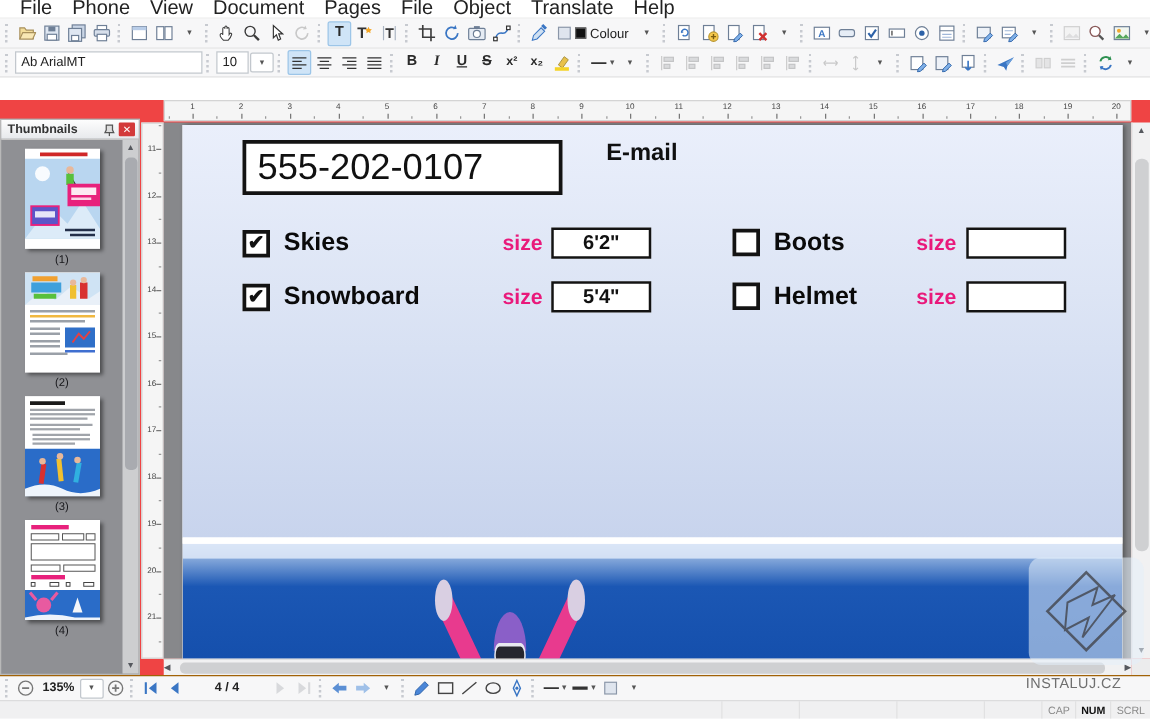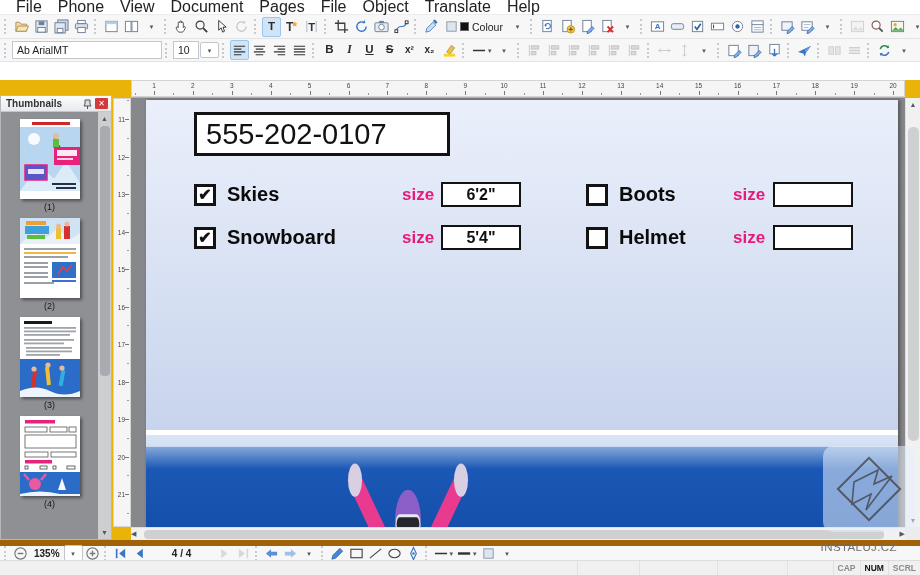--- a/index.html
+++ b/index.html
@@ -37,21 +37,21 @@
   .glyph.s { text-decoration:line-through; }
   .glyph.sup, .glyph.sub { font-size:10px; }
   .caret { font-size:7px; color:#555; line-height:1; }
   .tb-label { font-size:10.5px; color:#222; padding:0 2px; }
   .swatch { width:9px; height:9px; background:#111; border:1px solid #666; }
   .tb-field { height:18px; border:1px solid #c2c7cd; background:#fff; display:flex; align-items:center;
               padding:0 4px; font-size:10.5px; color:#222; flex:none; }
   .bb-text { font-size:10px; color:#222; font-weight:bold; padding:0 4px; }
   .bb-page { width:66px; text-align:center; }
   
-  .main { position:absolute; top:80px; left:0; right:0; bottom:35px; background:#eab308; }
+  .main { position:absolute; top:80px; left:0; right:0; bottom:35px; background:#ef4444; }
   
   .panel { position:absolute; left:0; top:15px; width:112px; bottom:0; display:flex; flex-direction:column;
            border:1px solid #b8b8b8; background:#8f9094; }
   .panel-head { height:16px; background:linear-gradient(#fdfdfd,#e7e9ec); display:flex; align-items:center;
                 padding:0 3px 0 5px; font-size:10px; color:#333; border-bottom:1px solid #c6c6c6; gap:3px; }
   .panel-title { flex:1; font-weight:bold; }
   .panel-close { width:13px; height:11px; background:#d33a3a; color:#fff; font-size:8px; display:flex;
                  align-items:center; justify-content:center; border-radius:1px; }
   .thumb-area { flex:1; display:flex; overflow:hidden; }
   .thumb-list { flex:1; display:flex; flex-direction:column; align-items:center; padding-top:7px; gap:3px; overflow:hidden; }
@@ -83,21 +83,21 @@
   .fblock2 { width:380px; }
   .f-label { font-size:19px; font-weight:800; color:#101010; margin-bottom:7px; }
   .f-box { height:44px; border:3px solid #131313; background:#fff; display:flex; align-items:center;
            padding-left:9px; font-size:29px; color:#111; }
   .f-box.phone { width:256px; }
   .f-box.email { width:365px; font-size:28px; }
   .heading { margin-top:35px; font-size:45px; font-weight:800; color:#e9197b; letter-spacing:-.5px; }
   .rental { margin-top:25px; display:flex; flex-direction:column; gap:16px; }
   .r-row { display:flex; align-items:center; height:27px; }
   .c1 { width:208px; display:flex; align-items:center; }
-  .c2 { width:147px; display:flex; align-items:flex-end; }
+  .c2 { width:147px; display:flex; align-items:flex-start; }
   .cbox { width:22px; height:22px; border:3px solid #131313; background:#fff; display:flex; align-items:center;
           justify-content:center; font-size:16px; font-weight:bold; color:#111; line-height:1; flex:none; }
   .r-label { font-size:20px; font-weight:800; color:#0a0a0a; margin-left:11px; }
   .size-l { width:39px; font-size:17px; font-weight:800; color:#e9197b; }
   .size-l.w2 { width:40px; }
   .size-box { width:80px; height:25px; border:2.5px solid #131313; background:#fff; display:flex; align-items:center;
               justify-content:center; font-size:16px; font-weight:bold; color:#111; }
   .rspacer { width:65px; }
   .gap-strip { height:5px; background:#fff; }
   .photo { position:relative; height:285px; overflow:hidden; }
@@ -108,26 +108,26 @@
   .sc-arrow { font-size:7px; color:#55585e; height:13px; display:flex; align-items:center; flex:none; }
   .vs-track { flex:1; width:100%; position:relative; }
   .vs-thumb { position:absolute; left:2px; width:11px; top:4%; height:78%; background:#cfd0d2; border-radius:5px; }
   .hscroll { position:absolute; left:131px; right:15px; bottom:0; height:13px; background:#f1f1f2; border-top:1px solid #dedede;
              display:flex; align-items:center; }
   .hs-track { flex:1; height:100%; position:relative; }
   .hs-thumb { position:absolute; top:2px; height:9px; left:1%; width:97%; background:#cfd0d2; border-radius:4px; }
   .corner { position:absolute; right:0; bottom:0; width:15px; height:13px; background:#ececed; }
   
   .bottombar { position:absolute; left:0; bottom:15px; right:0; height:20px; background:#f7f7f8;
-               border-top:6px solid #a16207; display:flex; align-items:center; padding-left:2px; }
+               border-top:1px solid #a16207; display:flex; align-items:center; padding-left:2px; }
   .statusbar { position:absolute; left:0; bottom:0; right:0; height:15px; background:#f0f0f1;
                border-top:1px solid #dcdcdd; display:flex; align-items:stretch; font-size:8.5px; color:#8a8a8a; }
   .sb-spacer { flex:1; }
   .sb-cell { border-left:1px solid #e1e1e2; }
-  .sb-ind { display:flex; align-items:center; padding:0 4px; border-left:1px solid #e1e1e2;font-weight:bold; }
+  .sb-ind { display:flex; align-items:center; padding:0 4px; border-left:1px solid #e1e1e2; }
   .sb-ind.on { color:#111; font-weight:bold; }
   
   .wm-box { position:absolute; right:5px; top:446px; width:92px; height:86px; background:rgba(228,238,250,.55);
             border-radius:10px; display:flex; align-items:center; justify-content:center; z-index:6; }
   .wm-text { position:absolute; right:23px; top:541px; font-size:11.5px; color:#6f6f6f; letter-spacing:.4px; z-index:6; }
 </style>
 </head>
 <body>
 
 <div id="app">
@@ -880,20 +880,21 @@
       </div>
 
     <div class="viewport">
       <div class="page">
         <div class="form-area">
           <div class="fields">
             <div class="fblock1">
               <div class="f-box phone">555-202-0107</div>
             </div>
             <div class="fblock2">
+              <div class="f-label">E-mail</div>
             </div>
           </div>
           <div class="rental">
             <div class="r-row">
               <span class="c1">
                 <span class="cbox">✔</span>
                 <span class="r-label">Skies</span>
               </span>
               <span class="size-l">size</span>
               <span class="size-box">6'2"</span>

